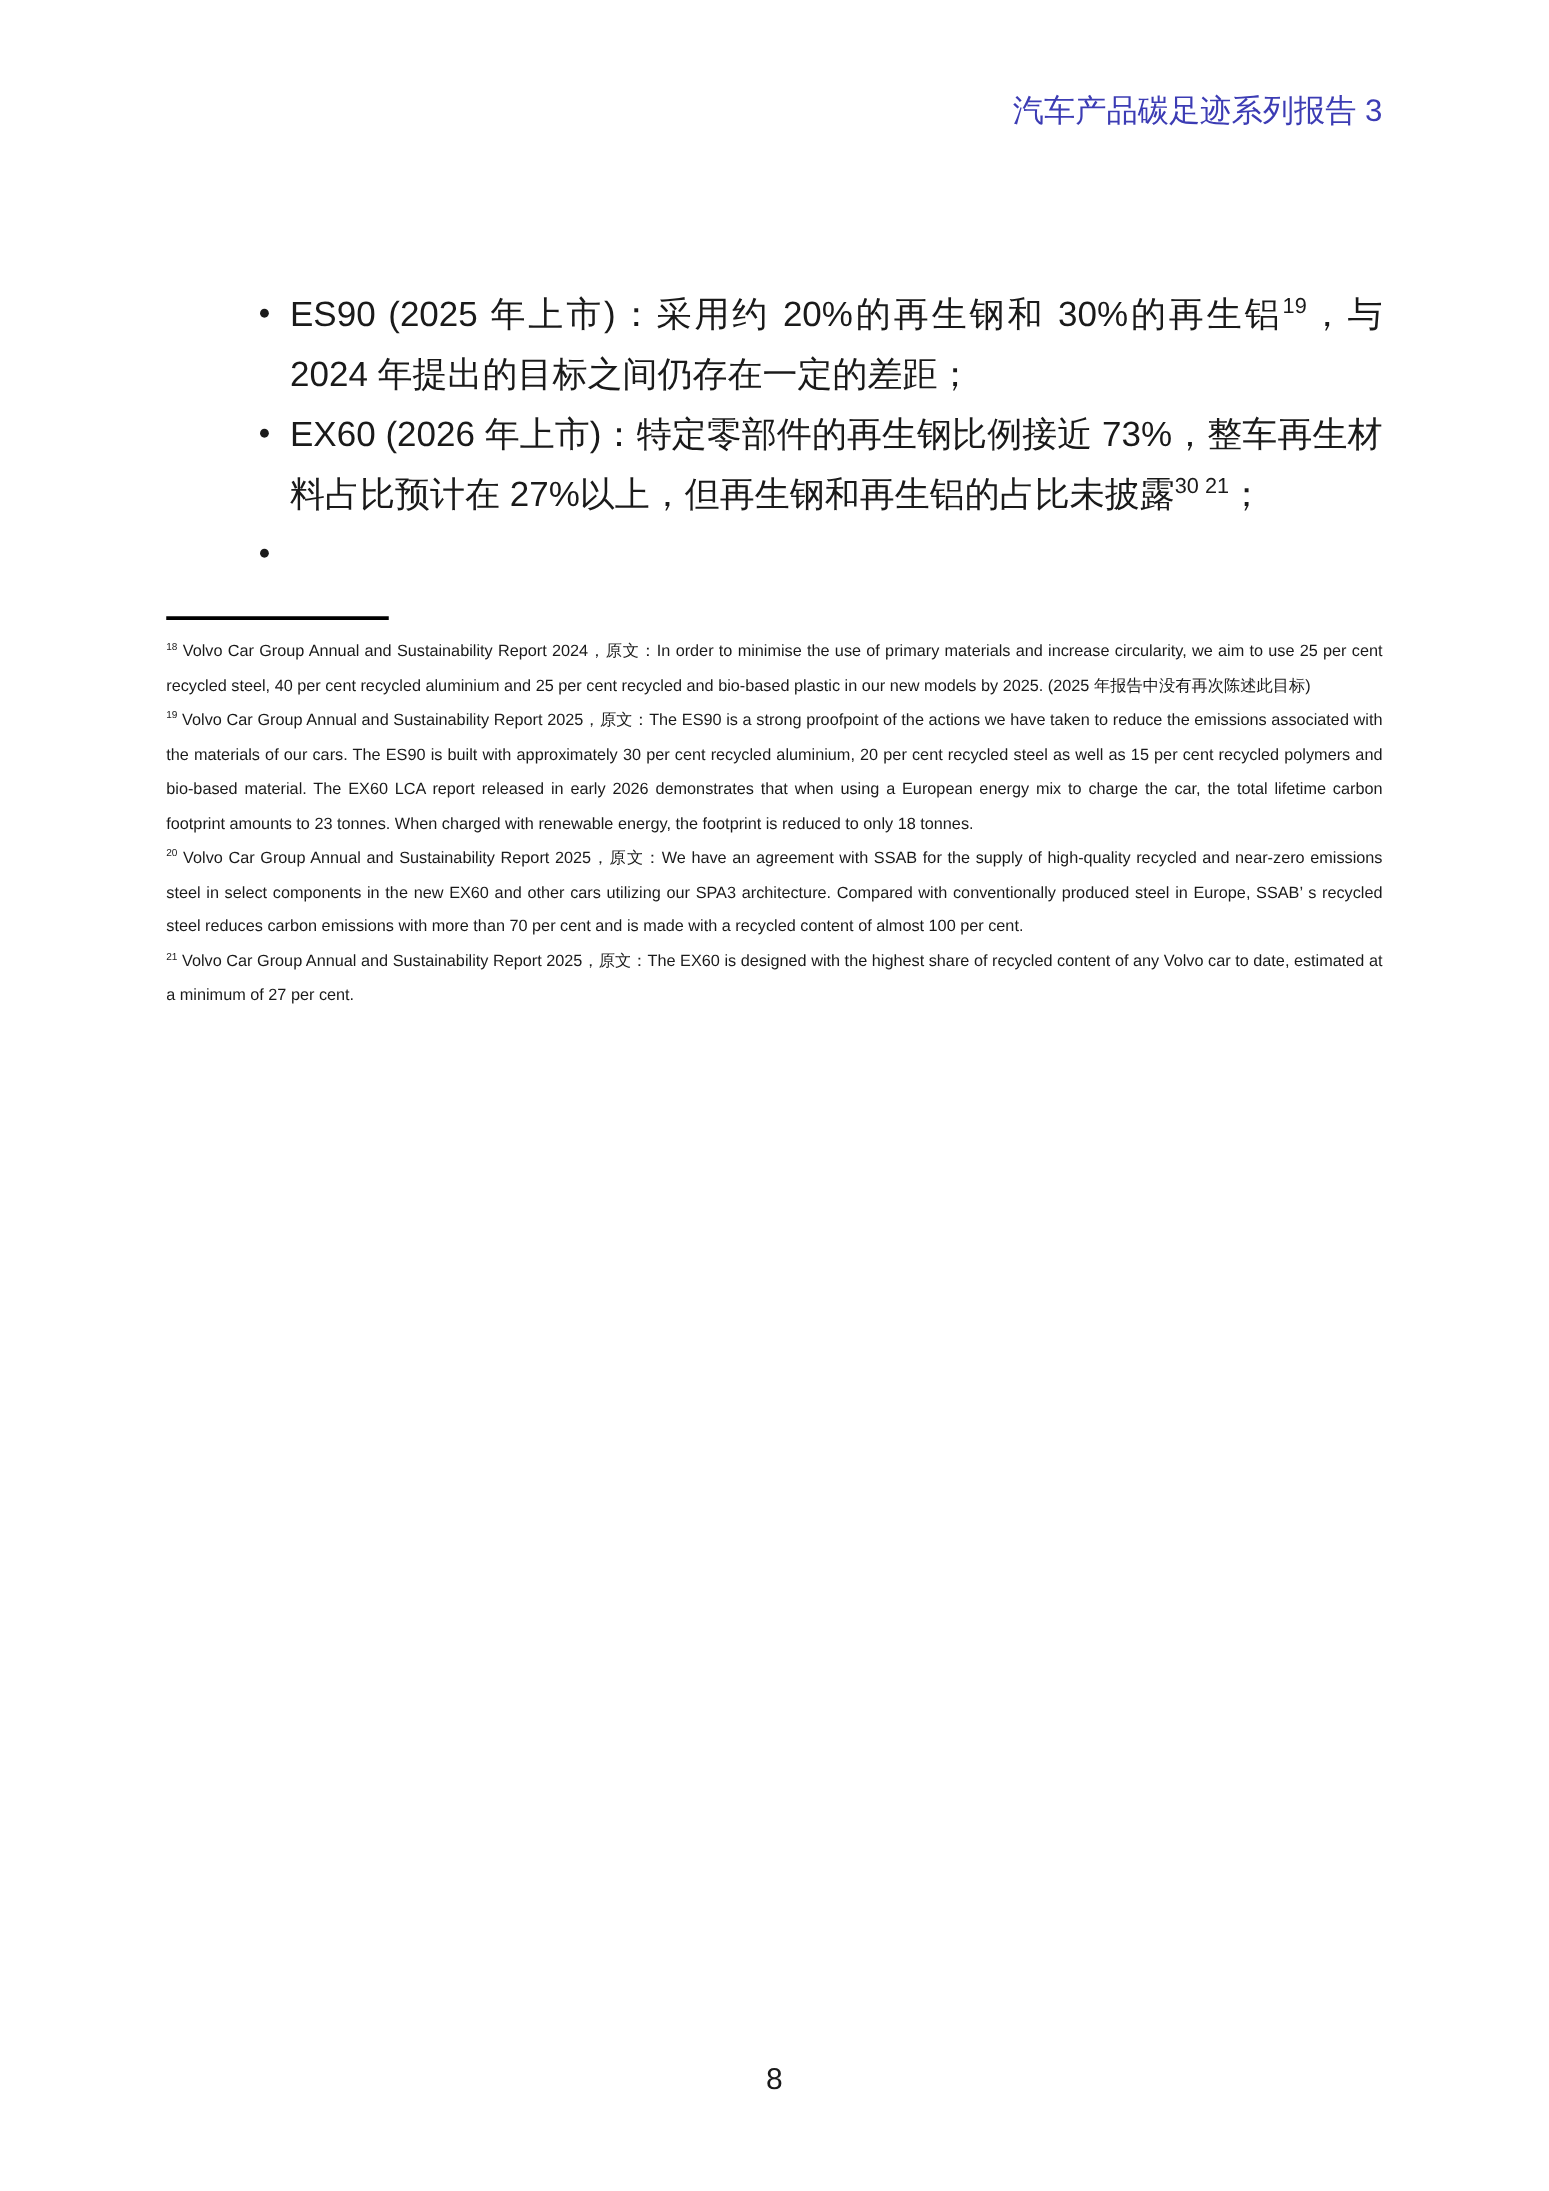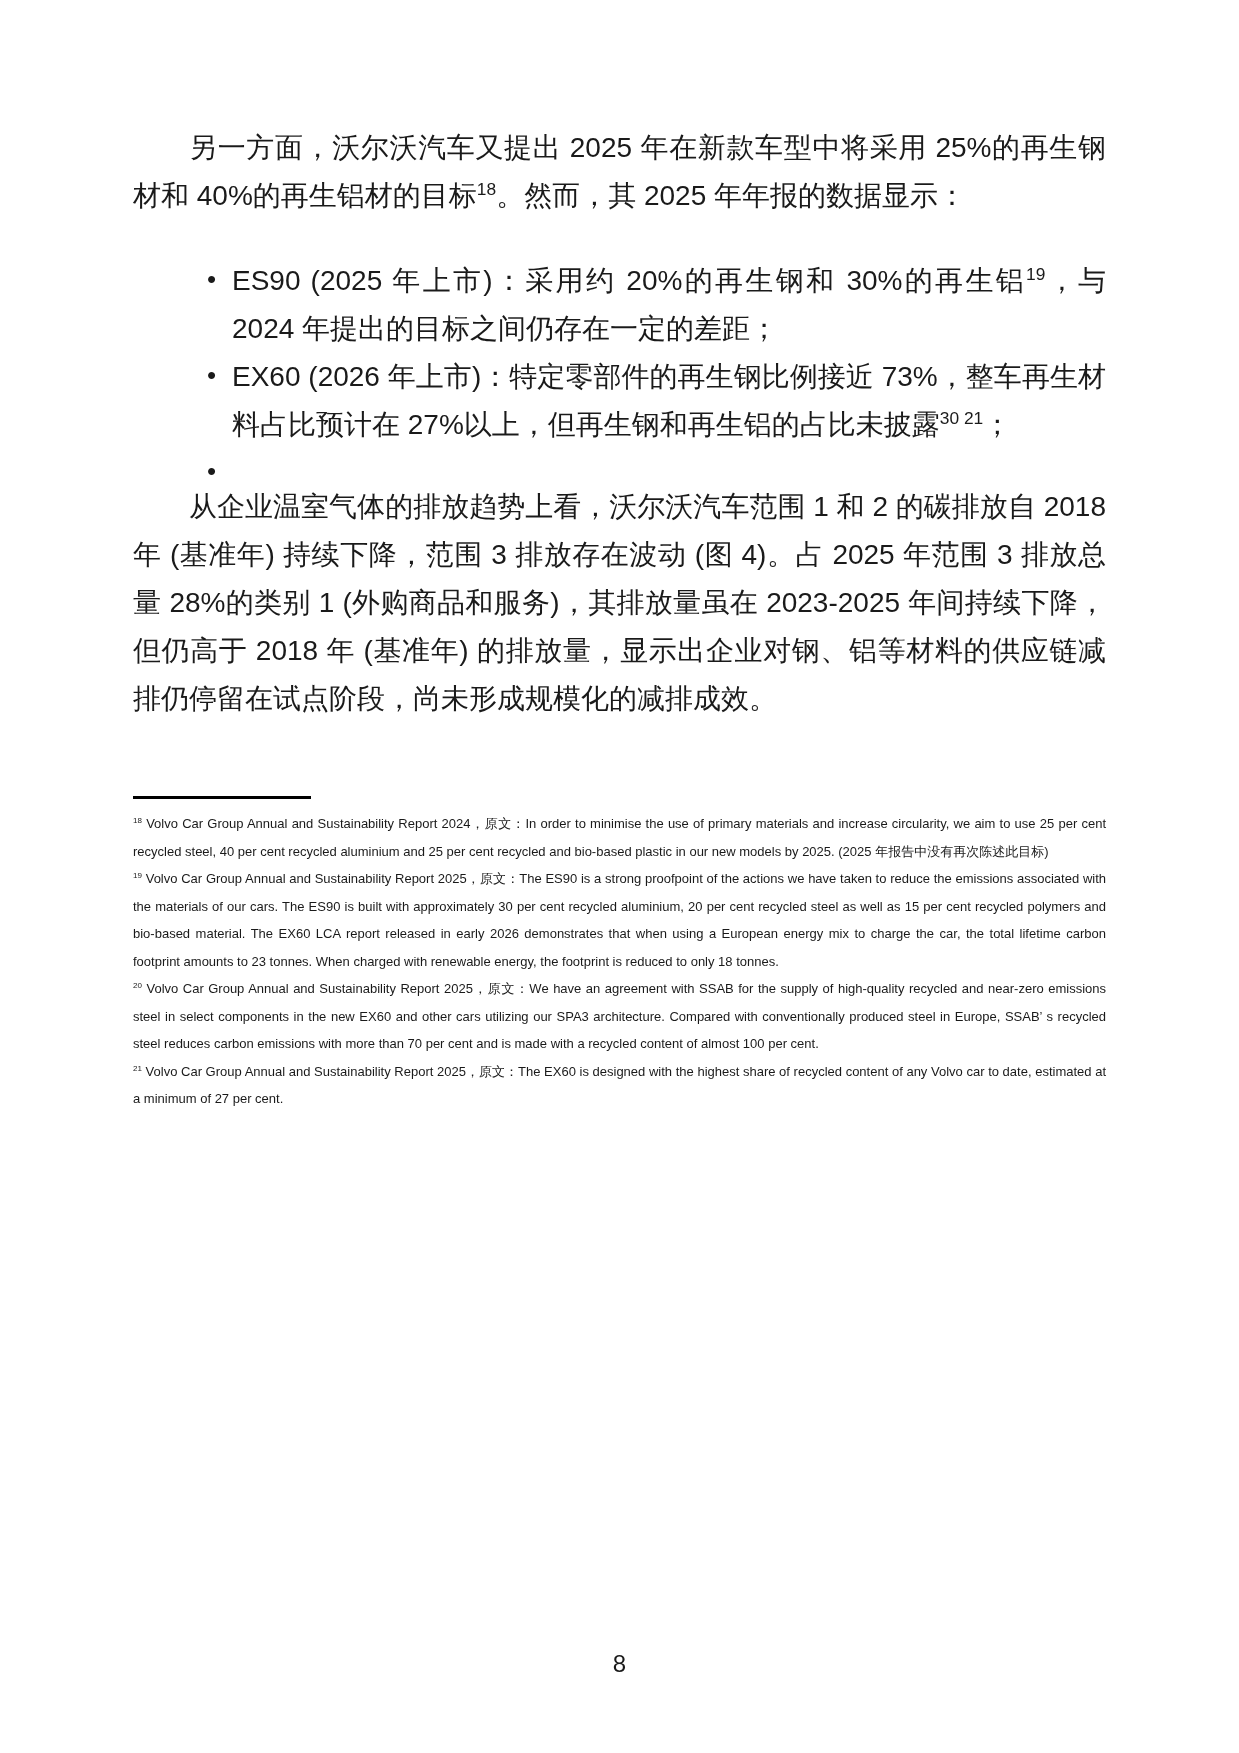--- a/index.html
+++ b/index.html
@@ -70,46 +70,43 @@
     text-align:center;
     font-size:24px;
   }
 </style>
 </head>
 <body>
 
 <div class="page">
   <div class="content">
 
+    <div class="doc-header">
+      <span>汽车产品碳足迹系列报告 3</span>
+    </div>
 
     <div class="main">
 
 
-      <p class="para p2">
-        <span>另一方面，沃尔沃汽车又提出 2025 年在新款车型中将采用 25%的再生钢材和 40%的再生铝材的目标</span><sup>18</sup><span>。然而，其 2025 年年报的数据显示：</span>
-      </p>
 
       <ul class="bullets">
         <li>
           <span class="dot">•</span>
           <span>ES90 (2025 年上市)：采用约 20%的再生钢和 30%的再生铝</span><sup>19</sup><span>，与 2024 年提出的目标之间仍存在一定的差距；</span>
         </li>
         <li>
           <span class="dot">•</span>
           <span>EX60 (2026 年上市)：特定零部件的再生钢比例接近 73%，整车再生材料占比预计在 27%以上，但再生钢和再生铝的占比未披露</span><sup>30 21</sup><span>；</span>
         </li>
         <li>
           <span class="dot">•</span>
           <sup></sup><span></span>
         </li>
       </ul>
 
-      <p class="para p3">
-        <span>从企业温室气体的排放趋势上看，沃尔沃汽车范围 1 和 2 的碳排放自 2018 年 (基准年) 持续下降，范围 3 排放存在波动 (图 4)。占 2025 年范围 3 排放总量 28%的类别 1 (外购商品和服务)，其排放量虽在 2023-2025 年间持续下降，但仍高于 2018 年 (基准年) 的排放量，显示出企业对钢、铝等材料的供应链减排仍停留在试点阶段，尚未形成规模化的减排成效。</span>
-      </p>
 
     </div>
 
     <div class="fn-divider"></div>
 
     <div class="footnotes">
       <p><sup>18</sup><span> Volvo Car Group Annual and Sustainability Report 2024，原文：In order to minimise the use of primary materials and increase circularity, we aim to use 25 per cent recycled steel, 40 per cent recycled aluminium and 25 per cent recycled and bio-based plastic in our new models by 2025.  (2025 年报告中没有再次陈述此目标)</span></p>
       <p><sup>19</sup><span> Volvo Car Group Annual and Sustainability Report 2025，原文：The ES90 is a strong proofpoint of the actions we have taken to reduce the emissions associated with the materials of our cars. The ES90 is built with approximately 30 per cent recycled aluminium, 20 per cent recycled steel as well as 15 per cent recycled polymers and bio-based material. The EX60 LCA report released in early 2026 demonstrates that when using a European energy mix to charge the car, the total lifetime carbon footprint amounts to 23 tonnes. When charged with renewable energy, the footprint is reduced to only 18 tonnes.</span></p>
       <p><sup>20</sup><span> Volvo Car Group Annual and Sustainability Report 2025，原文：We have an agreement with SSAB for the supply of high-quality recycled and near-zero emissions steel in select components in the new EX60 and other cars utilizing our SPA3 architecture. Compared with conventionally produced steel in Europe, SSAB’ s recycled steel reduces carbon emissions with more than 70 per cent and is made with a recycled content of almost 100 per cent.</span></p>
       <p><sup>21</sup><span> Volvo Car Group Annual and Sustainability Report 2025，原文：The EX60 is designed with the highest share of recycled content of any Volvo car to date, estimated at a minimum of 27 per cent.</span></p>

